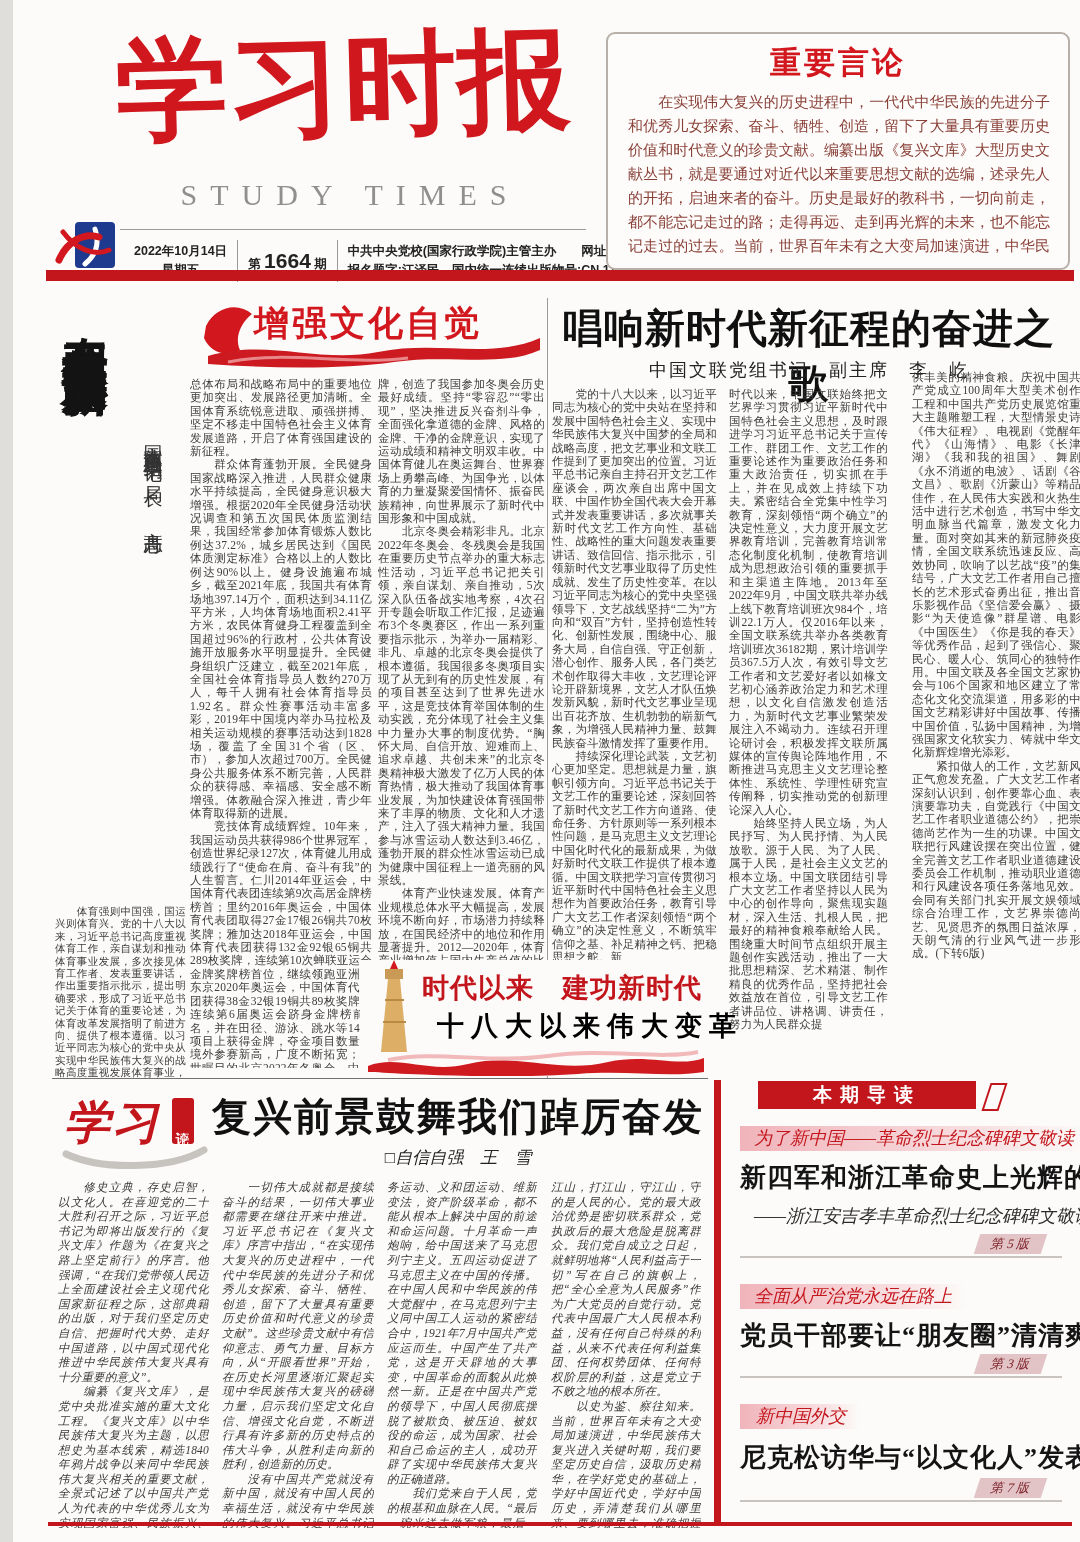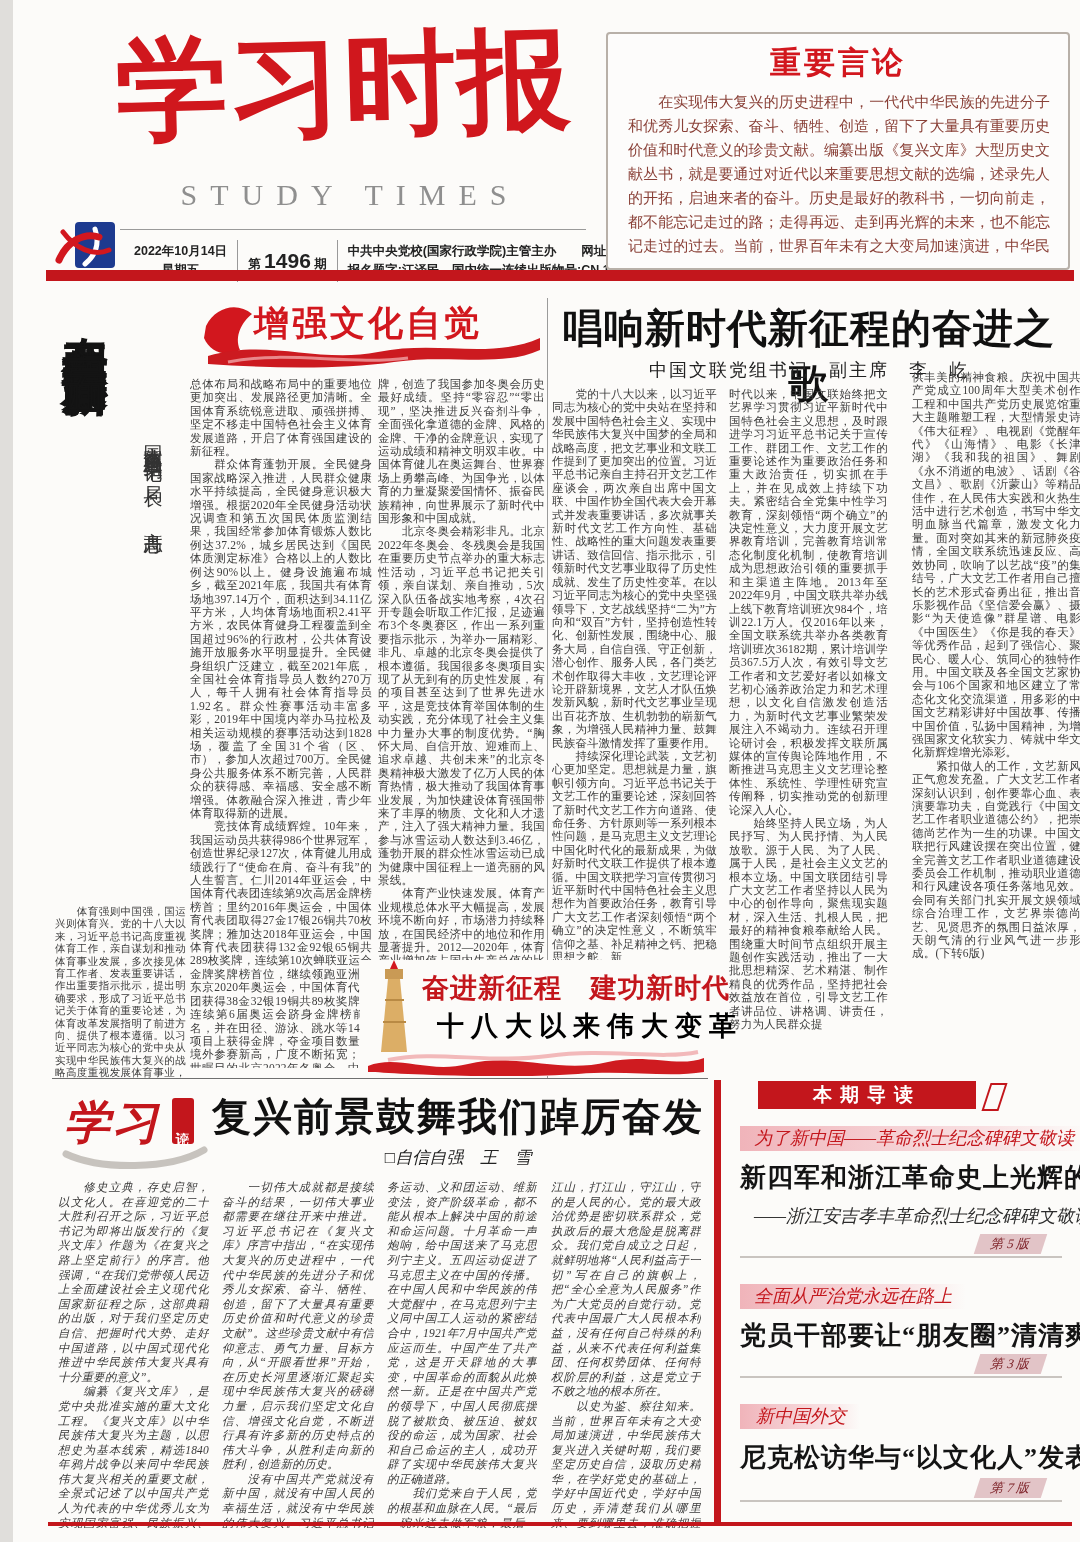--- a/index.html
+++ b/index.html
@@ -13,21 +13,21 @@
               color:#d0171d;letter-spacing:2px;transform:rotate(-1.5deg);white-space:nowrap;}
   .mast-sub{left:120px;top:178px;width:460px;text-align:center;font-size:30px;color:#8f8f8f;
             letter-spacing:13px;}
   .mast-rule{left:120px;top:229px;width:466px;height:1px;background:#9a9a9a;}
   .mast-logo{left:55px;top:220px;}
   .dateline{left:124px;top:236px;height:50px;display:flex;align-items:center;color:#222;}
   .dateline .seg{padding:0 10px;font-size:12.5px;font-weight:bold;line-height:1.55;}
   .dateline .sep{width:1px;height:42px;background:#999;}
   .issue-no{font-size:21px;}
   
-  .remarks{left:606px;top:32px;width:460px;height:234px;border:2px solid #b8b0a8;border-radius:4px;
+  .remarks{left:606px;top:32px;width:460px;height:234px;border:2px solid #b8b0a8;border-radius:9px;
            background:#fdfcfb;}
   .remarks-title{position:absolute;left:0;top:8px;width:100%;text-align:center;font-size:31px;
                  font-weight:900;color:#d2171e;letter-spacing:3px;}
   .remarks-body{position:absolute;left:20px;right:18px;top:56px;bottom:8px;font-size:15px;
                 line-height:24px;color:#8a4138;text-align:justify;white-space:pre-line;overflow:hidden;}
   .redbar{left:46px;top:270px;width:1028px;height:11px;background:#c3161c;}
   
   .vhead{left:55px;top:302px;height:620px;writing-mode:vertical-rl;text-orientation:upright;
          font-size:45px;font-weight:900;letter-spacing:3px;color:#141414;
          -webkit-text-stroke:0.7px #141414;}
@@ -113,21 +113,21 @@
   </div>
 
   <div class="abs dateline sans">
     <div class="seg" style="text-align:center;">
       <div>2022年10月14日</div>
       <div>星期五</div>
     </div>
     <div class="sep"></div>
     <div class="seg">
       <span>第</span>
-      <span class="issue-no">1496</span>
+      <span class="issue-no">1664</span>
       <span>期</span>
     </div>
     <div class="sep"></div>
     <div class="seg" style="max-width:480px;">
       <div>中共中央党校(国家行政学院)主管主办　　网址:http://www.studytimes.cn</div>
       <div>报名题字:江泽民　国内统一连续出版物号:CN 11-0137　代号:1-267</div>
     </div>
   </div>
 
   <div class="abs remarks">
@@ -168,21 +168,21 @@
 　　紧扣做人的工作，文艺新风正气愈发充盈。广大文艺工作者深刻认识到，创作要靠心血、表演要靠功夫，自觉践行《中国文艺工作者职业道德公约》，把崇德尚艺作为一生的功课。中国文联把行风建设摆在突出位置，健全完善文艺工作者职业道德建设委员会工作机制，推动职业道德和行风建设各项任务落地见效。会同有关部门扎实开展文娱领域综合治理工作，文艺界崇德尚艺、见贤思齐的氛围日益浓厚，天朗气清的行业风气进一步形成。(下转6版)</div>
 
   <div class="abs midbanner">
     <svg width="60" height="106" viewBox="0 0 60 106" style="position:absolute;left:2px;top:0;">
       <path d="M32 0 L36 9 L28 9 Z" fill="#d2171e"></path>
       <rect x="23" y="9" width="18" height="10" fill="#c99a55"></rect>
       <path d="M26 19 L38 19 L45 92 L19 92 Z" fill="#dcae66"></path>
       <line x1="23" y1="40" x2="42" y2="40" stroke="#b98a44" stroke-width="2"></line>
       <line x1="21" y1="62" x2="44" y2="62" stroke="#b98a44" stroke-width="2"></line>
     </svg>
-    <span class="mid-line1">奋进新征程　建功新时代</span>
+    <span class="mid-line1">时代以来　建功新时代</span>
     <span class="mid-line2">十八大以来伟大变革</span>
     <svg width="336" height="30" viewBox="0 0 336 30" style="position:absolute;left:8px;bottom:0;">
       <path d="M0 20 C30 8 60 28 100 18 C150 6 190 28 240 16 C280 7 310 22 336 12 L336 26 C300 32 260 24 210 28 C150 32 90 30 40 28 C20 27 8 26 0 26 Z" fill="#cf1b20"></path>
       <path d="M20 14 C70 4 120 18 180 10 C240 2 290 14 330 6" stroke="#f2b9ba" stroke-width="4" fill="none"></path>
     </svg>
   </div>
 
   <div class="abs hdiv"></div>
 
   <div class="abs cm-head">复兴前景鼓舞我们踔厉奋发</div>

